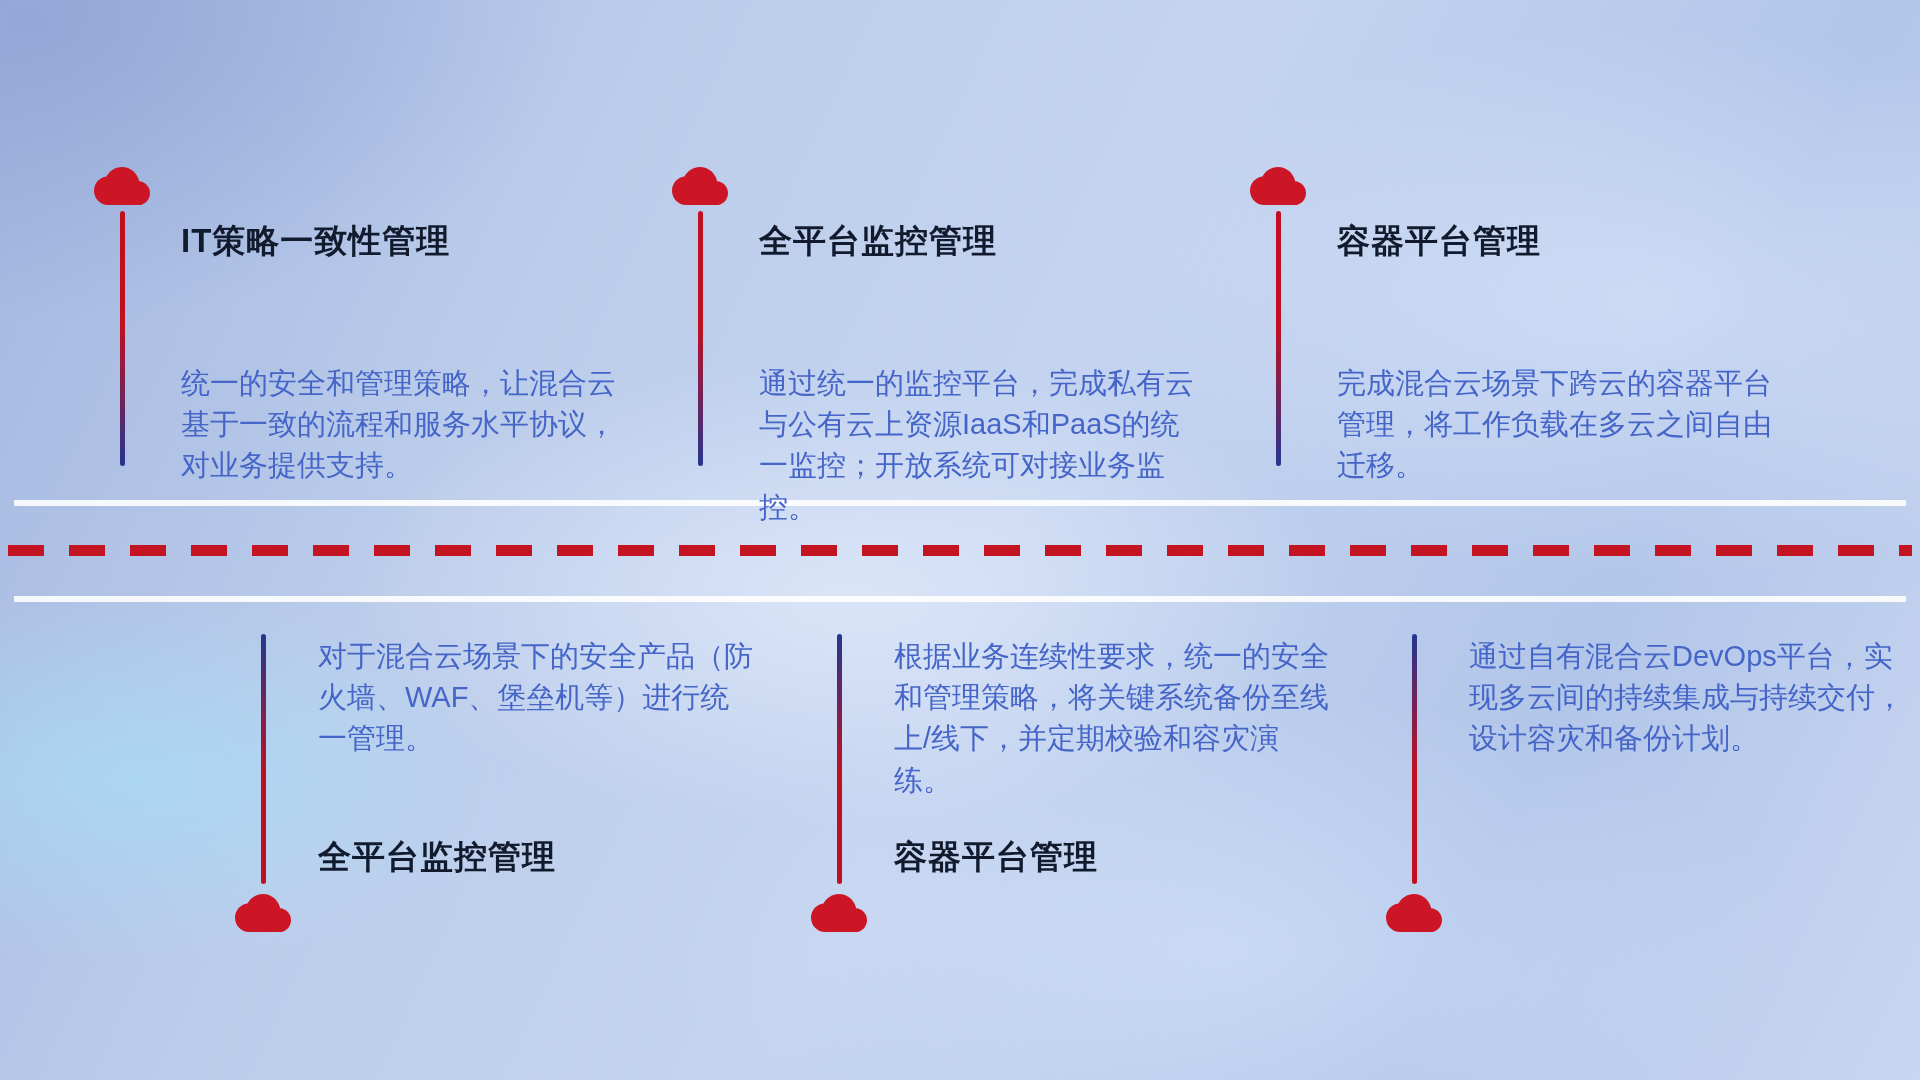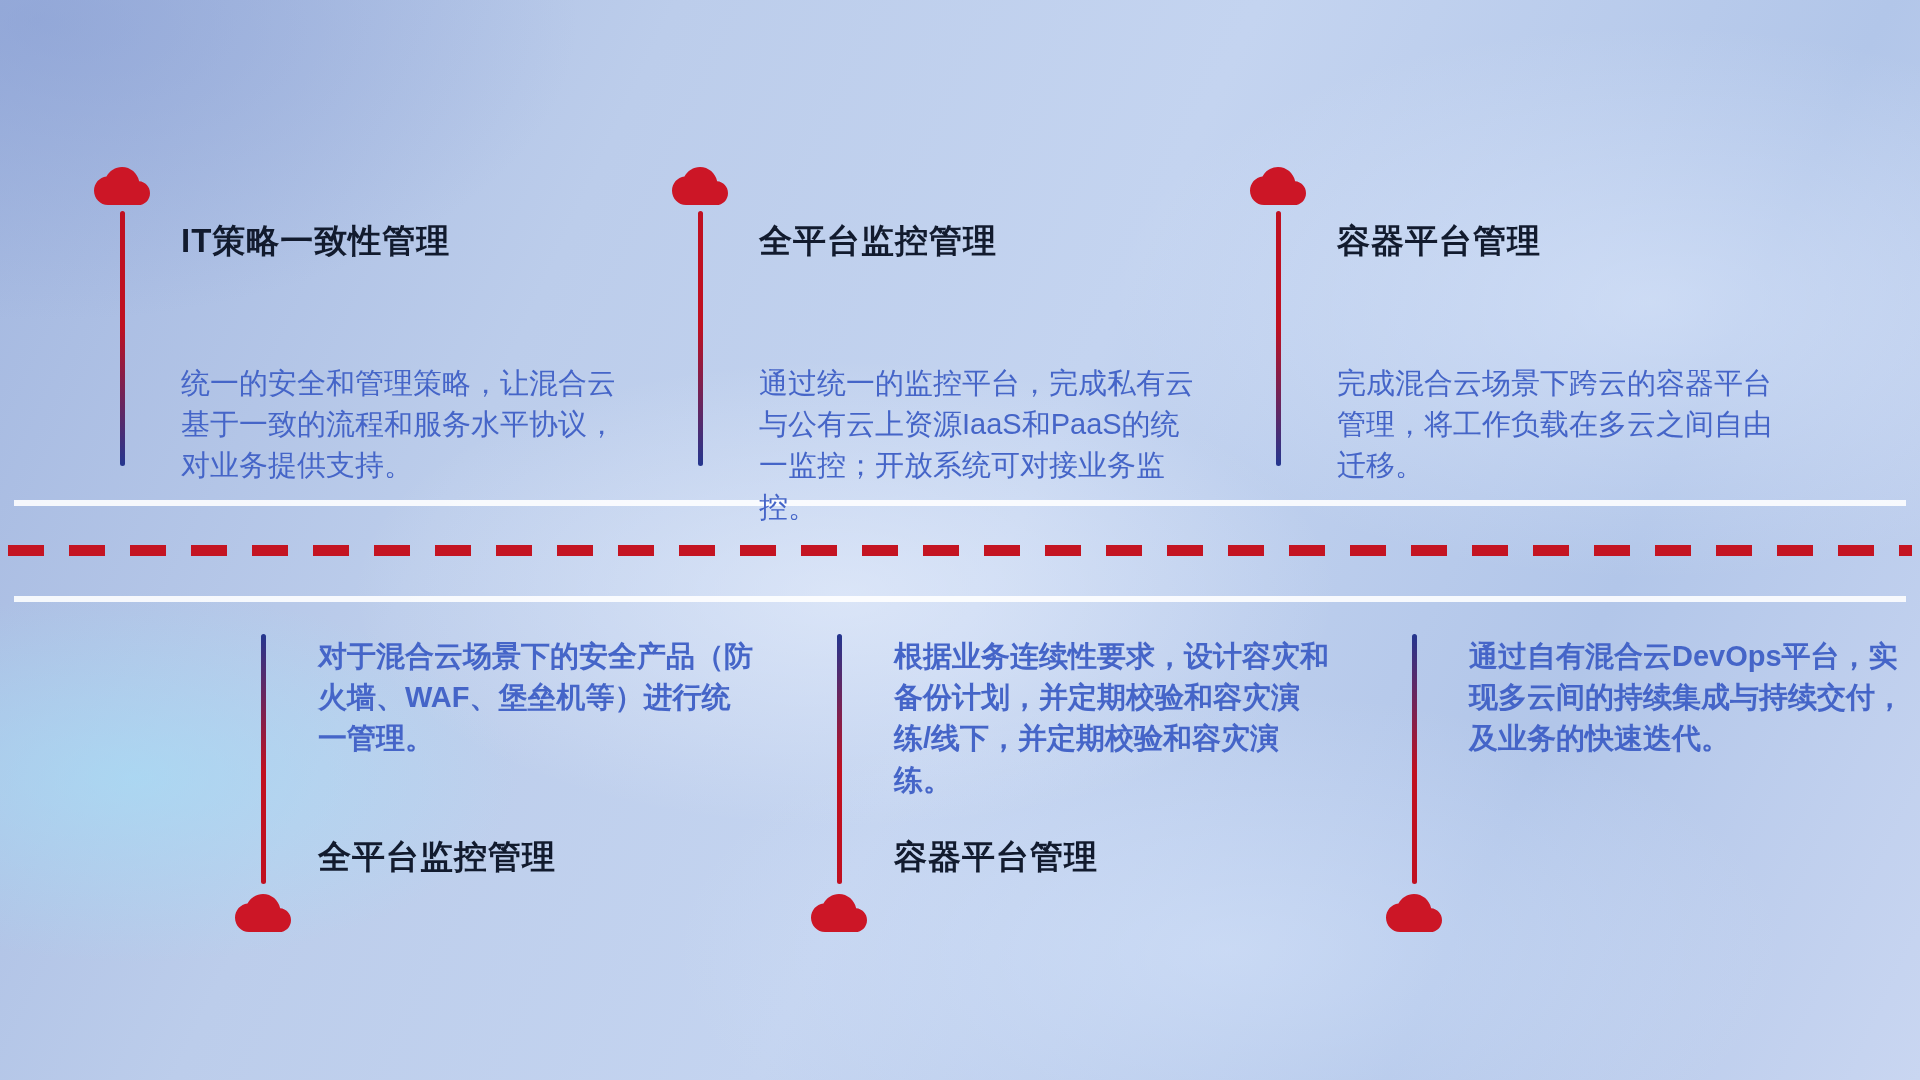--- a/index.html
+++ b/index.html
@@ -70,21 +70,21 @@
   .t2{left:672px;}
   .t3{left:1250px;}
 
   
   .item.bottom{top:630px;height:330px;}
   .item.bottom .stem{
     left:26px;top:4px;height:250px;
     background:linear-gradient(180deg,var(--line-blue) 0%,var(--line-red) 55%,var(--line-red) 100%);
   }
   .item.bottom .cloud{top:264px;}
-  .item.bottom .desc{left:83px;top:6px;font-weight:bold;}
+  .item.bottom .desc{left:83px;top:6px;}
   .item.bottom .title{left:83px;top:205px;}
   .b1{left:235px;}
   .b2{left:811px;}
   .b3{left:1386px;}
 </style>
 </head>
 <body>
 
 <div class="canvas">
 
@@ -136,27 +136,27 @@
     <div class="title">全平台监控管理</div>
   </div>
 
   <div class="item bottom b2">
     <div class="stem"></div>
     <span class="cloud">
       <svg viewBox="0 4 24 16" preserveAspectRatio="none">
           <path fill="#cc1626" d="M19.35 10.04C18.67 6.59 15.64 4 12 4 9.11 4 6.6 5.64 5.35 8.04 2.34 8.36 0 10.91 0 14c0 3.31 2.69 6 6 6h13c2.76 0 5-2.24 5-5 0-2.64-2.05-4.78-4.65-4.96z"></path>
         </svg>
     </span>
-    <div class="desc">根据业务连续性要求，设计容灾和备份计划，并定期校验和容灾演练/线下，并定期校验和容灾演练。</div>
+    <div class="desc">根据业务连续性要求，统一的安全和管理策略，将关键系统备份至线上/线下，并定期校验和容灾演练。</div>
     <div class="title">容器平台管理</div>
   </div>
 
   <div class="item bottom b3">
     <div class="stem"></div>
     <span class="cloud">
       <svg viewBox="0 4 24 16" preserveAspectRatio="none">
           <path fill="#cc1626" d="M19.35 10.04C18.67 6.59 15.64 4 12 4 9.11 4 6.6 5.64 5.35 8.04 2.34 8.36 0 10.91 0 14c0 3.31 2.69 6 6 6h13c2.76 0 5-2.24 5-5 0-2.64-2.05-4.78-4.65-4.96z"></path>
         </svg>
     </span>
-    <div class="desc">通过自有混合云DevOps平台，实现多云间的持续集成与持续交付，及业务的快速迭代。</div>
+    <div class="desc">通过自有混合云DevOps平台，实现多云间的持续集成与持续交付，设计容灾和备份计划。</div>
   </div>
 
 </div>
 
 </body></html>

